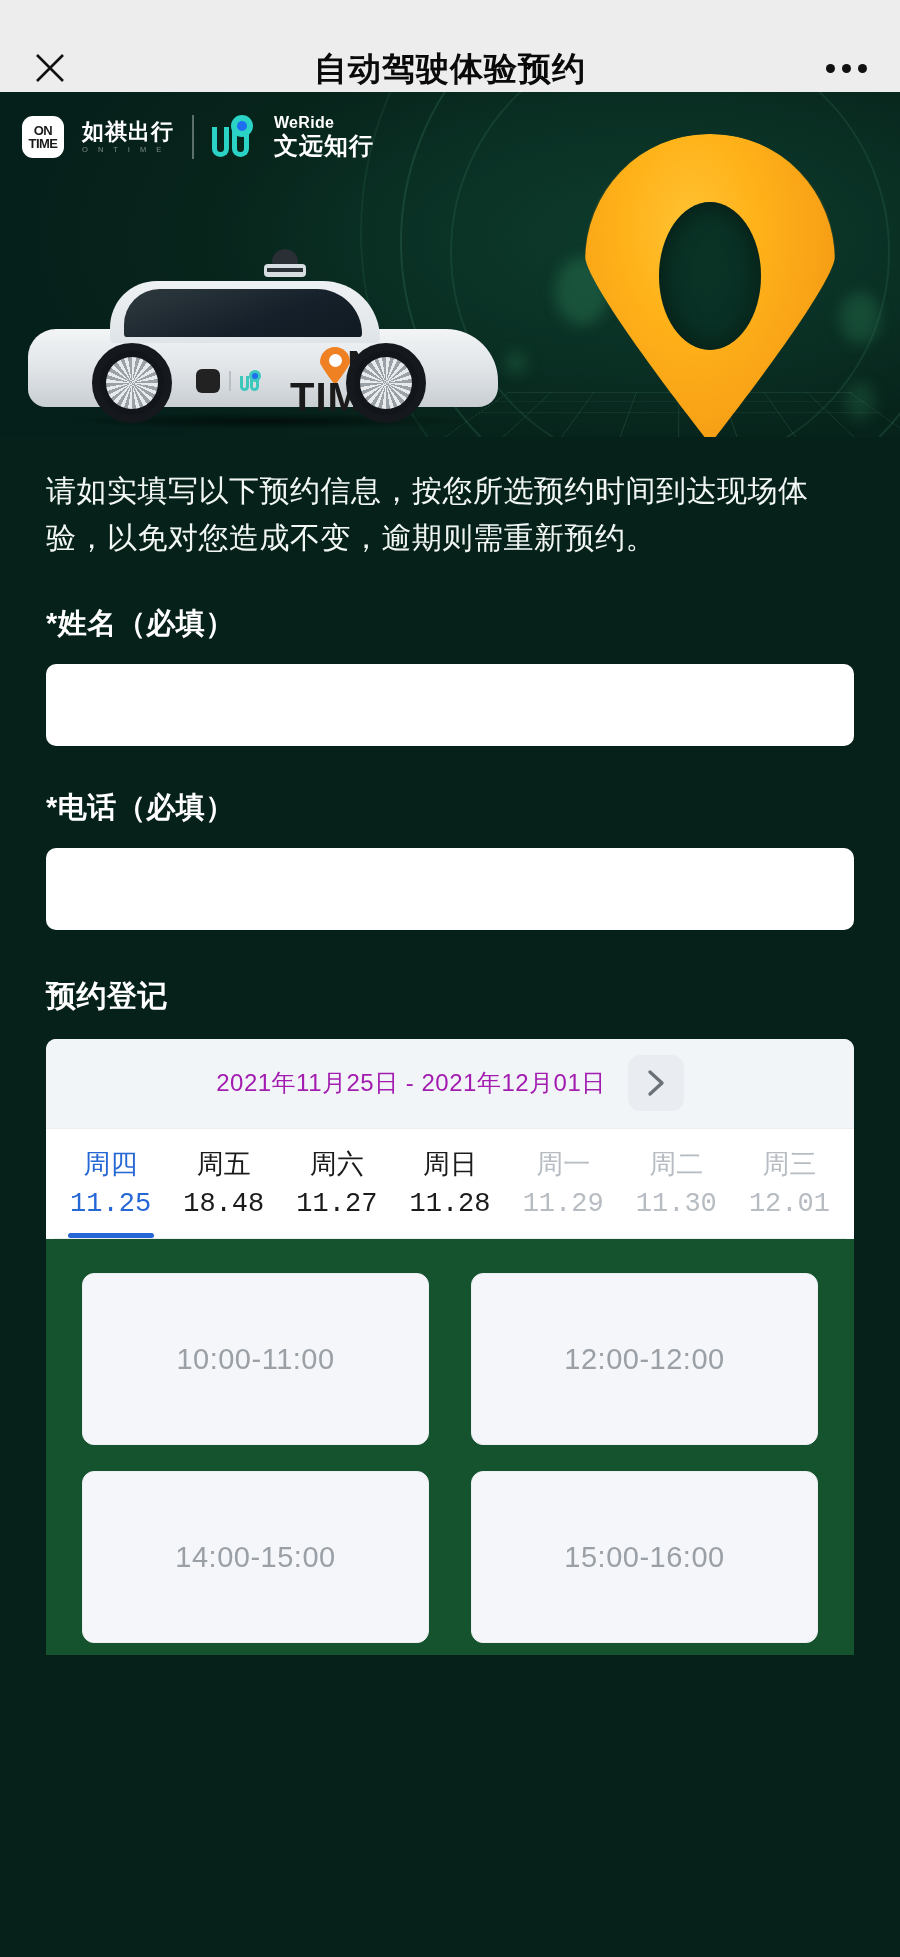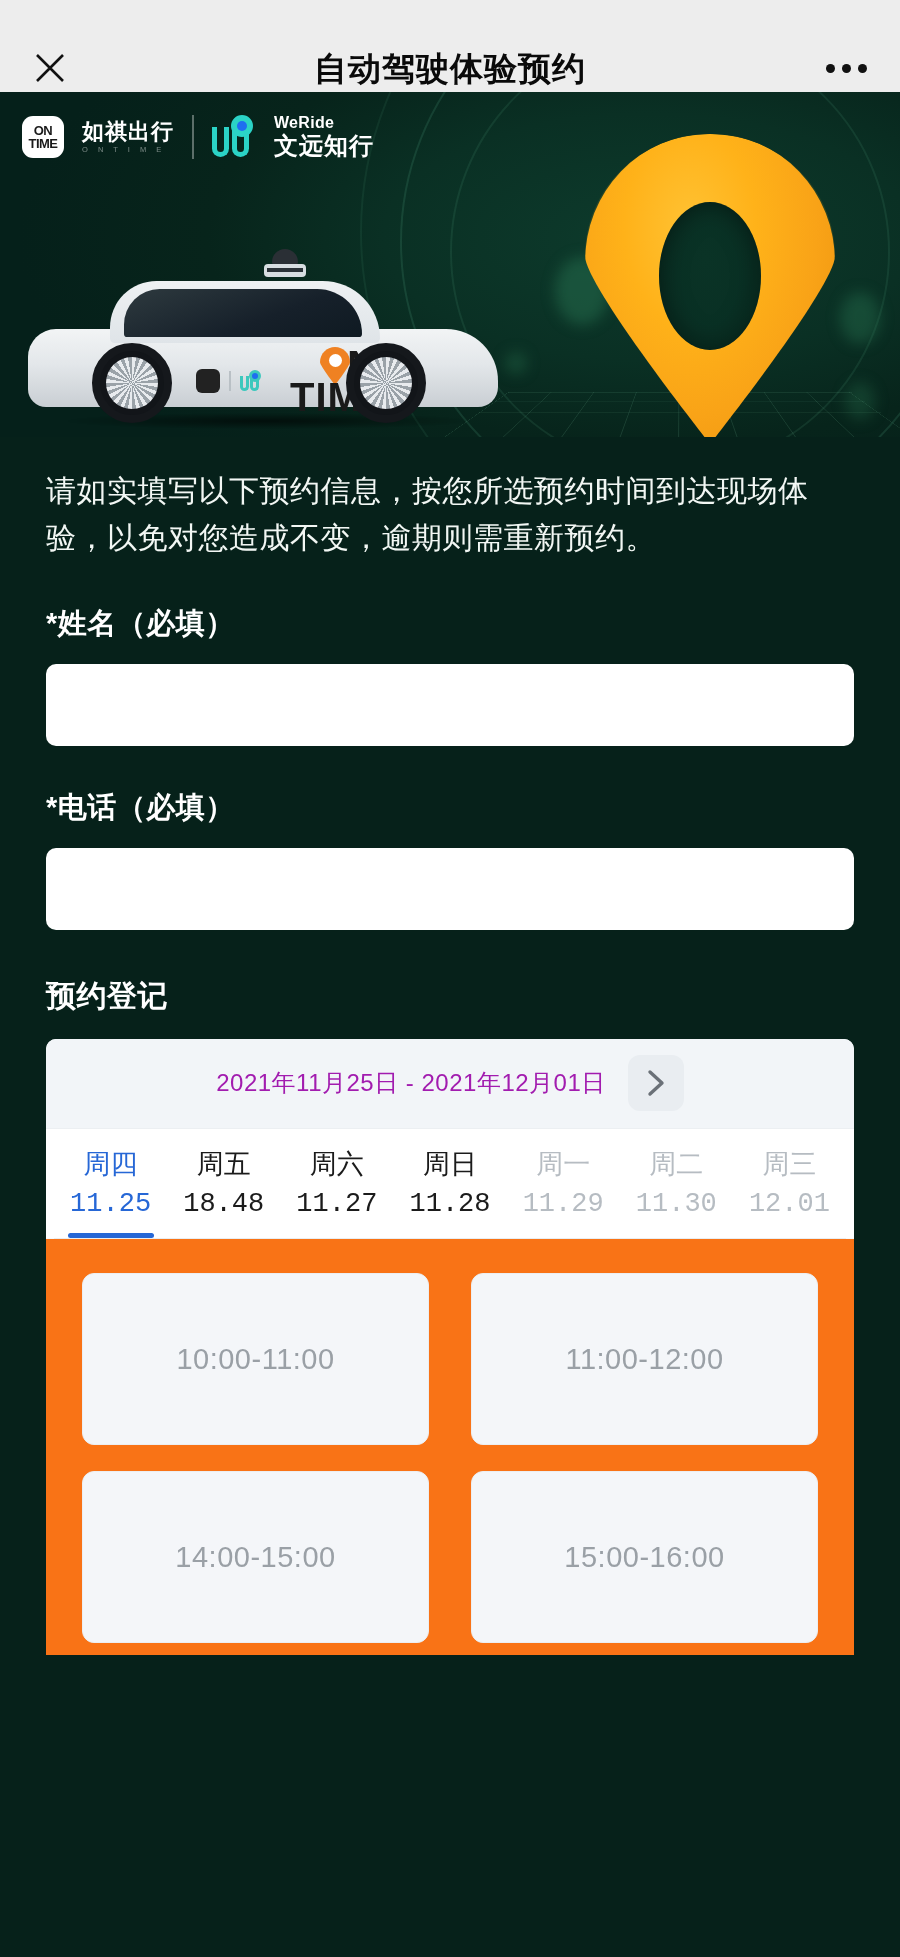--- a/index.html
+++ b/index.html
@@ -141,21 +141,21 @@
   .cal-days { display: flex; background: #fff; padding: 16px 8px 0 8px; justify-content: flex-end; }
   .cal-day { flex: 1; text-align: center; padding-bottom: 14px; position: relative; cursor: pointer; }
   .cal-day .dw { font-size: 27px; color: #1b1b1b; line-height: 1.45; }
   .cal-day .dd { font-size: 27px; color: #1b1b1b; line-height: 1.5; font-family: Liberation Mono, monospace; }
   .cal-day.muted .dw, .cal-day.muted .dd { color: #b6bcc2; }
   .cal-day.active .dw, .cal-day.active .dd { color: #2667d6; }
   .cal-day.active:after { content: ""; position: absolute; left: 12%; right: 12%; bottom: 0;
     height: 5px; background: #2667d6; border-radius: 3px; }
   .cal-days-rule { height: 1px; background: #e9edf1; margin: 0 8px; }
 
-  .slots { background: #f97316; padding: 34px 36px 12px 36px; display: grid;
+  .slots { background: #14532d; padding: 34px 36px 12px 36px; display: grid;
     grid-template-columns: 1fr 1fr; gap: 26px 42px; }
   .slot { height: 172px; border-radius: 12px; background: #f4f6f9; border: 1px solid #eceef1;
     display: flex; align-items: center; justify-content: center;
     font-size: 29px; color: #9aa0a6; letter-spacing: .5px; cursor: pointer; }
 </style>
 </head>
 <body>
 
 <div class="page">
 
@@ -285,19 +285,19 @@
         </div>
         <div class="cal-day muted">
           <div class="dw">周三</div>
           <div class="dd">12.01</div>
         </div>
       </div>
       <div class="cal-days-rule"></div>
 
       <div class="slots">
         <div class="slot">10:00-11:00</div>
-        <div class="slot">11:00-12:00</div>
+        <div class="slot">12:00-12:00</div>
         <div class="slot">14:00-15:00</div>
         <div class="slot">15:00-16:00</div>
       </div>
     </div>
   </div>
 </div>
 
 </body></html>

